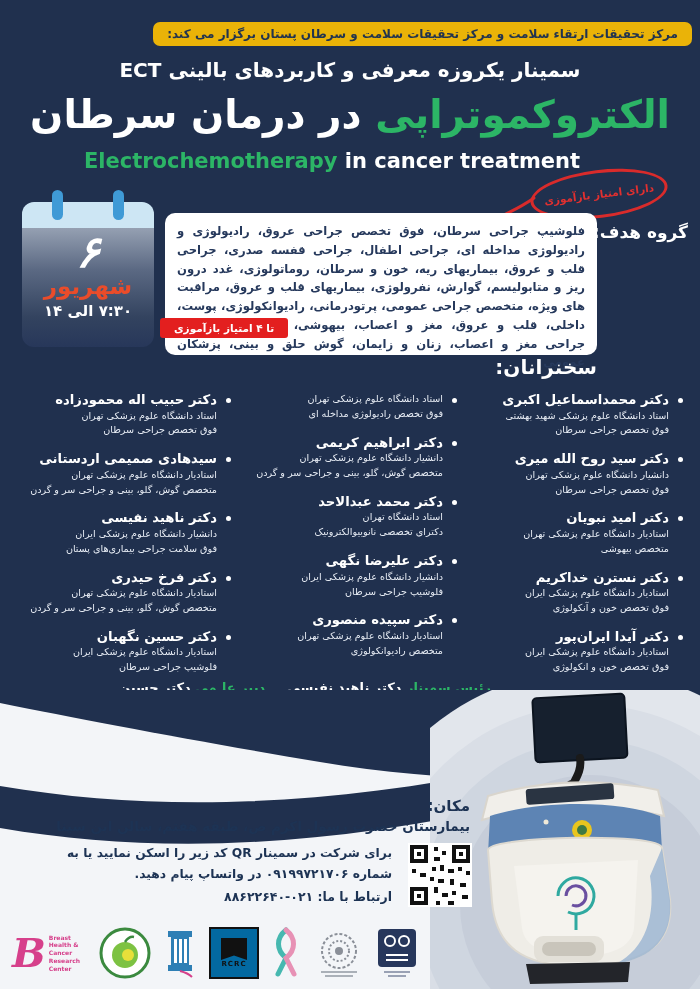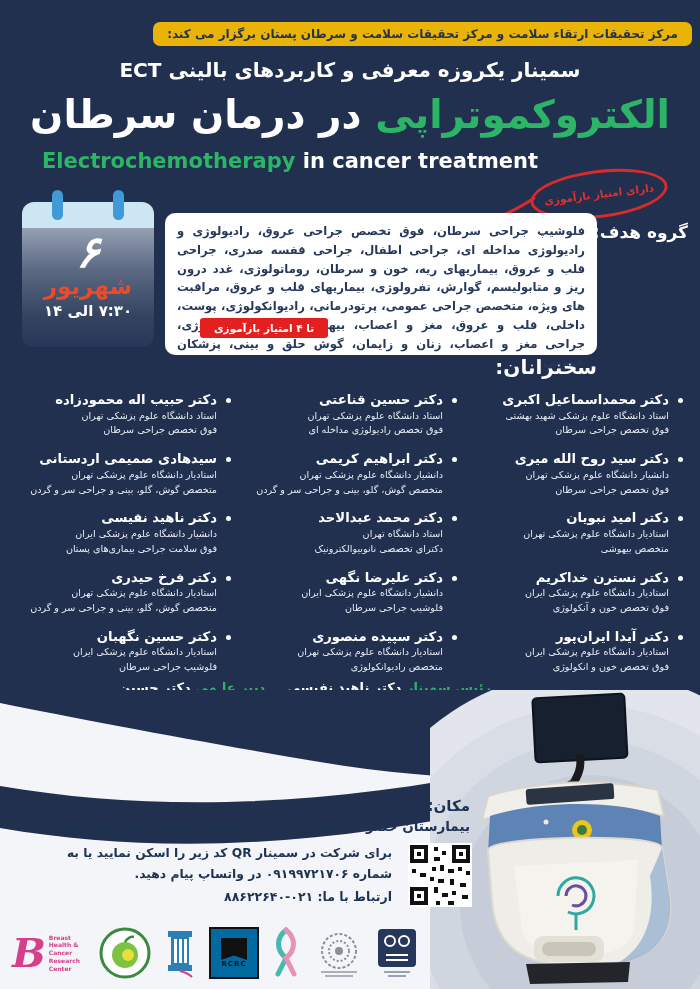--- a/index.html
+++ b/index.html
@@ -8,21 +8,21 @@
   
   .org-banner{position:absolute;top:22px;right:8px;background:#eab308;color:#22344f;
     border-radius:7px;padding:5px 14px;font-size:12px;font-weight:bold;white-space:nowrap;direction:rtl;}
   .seminar-line{position:absolute;top:58px;left:0;width:100%;text-align:center;color:#fff;
     font-size:20px;font-weight:bold;direction:rtl;}
   .main-title{position:absolute;top:92px;left:0;width:100%;text-align:center;
     font-size:39px;font-weight:bold;direction:rtl;letter-spacing:-1px;}
   .main-title .g{color:#2cb566;}
   .main-title .w{color:#ffffff;}
   .en-title{position:absolute;top:149px;left:0;width:580px;text-align:center;
-    font-size:21px;font-weight:bold;}
+    font-size:21px;font-weight:bold;padding-left:42px;}
   .en-title .g{color:#2cb566;}
   .en-title .w{color:#ffffff;}
   
   .stamp{position:absolute;top:170px;right:32px;width:132px;height:42px;border:3px solid #d92b2b;
     border-radius:50%;transform:rotate(-7deg);display:flex;align-items:center;justify-content:center;}
   .stamp span{color:#e03030;font-size:10.5px;font-weight:bold;white-space:nowrap;direction:rtl;}
   .stamp-tail{position:absolute;top:196px;right:164px;}
   
   .calendar{position:absolute;left:22px;top:202px;width:132px;height:145px;}
   .cal-clip{position:absolute;top:-12px;width:11px;height:30px;background:#3f9ad6;border-radius:6px;z-index:3;}
@@ -34,21 +34,21 @@
   .cal-day{color:#fff;font-size:44px;font-weight:bold;line-height:1.0;margin-top:2px;font-style:italic;}
   .cal-month{color:#ea4c2a;font-size:23px;font-weight:bold;line-height:1.1;}
   .cal-time{color:#fff;font-size:15px;font-weight:bold;direction:rtl;margin-top:3px;}
   
   .target-label{position:absolute;top:222px;right:12px;color:#fff;font-size:17px;font-weight:bold;direction:rtl;}
   .target-box{position:absolute;top:213px;left:165px;width:432px;height:142px;background:#fff;
     border-radius:10px;box-sizing:border-box;padding:9px 12px 9px 12px;}
   .target-text{color:#26395c;font-size:11.6px;font-weight:bold;line-height:1.62;direction:rtl;
     text-align:justify;}
   .credit-badge{position:absolute;bottom:17px;left:-5px;background:#e31f1f;color:#fff;
-    font-size:10.5px;font-weight:bold;padding:4px 14px;border-radius:3px;direction:rtl;white-space:nowrap;margin-left:40px;}
+    font-size:10.5px;font-weight:bold;padding:4px 14px;border-radius:3px;direction:rtl;white-space:nowrap;}
   
   .speakers-heading{position:absolute;top:355px;right:103px;color:#fff;font-size:20px;font-weight:bold;direction:rtl;}
   .speakers{position:absolute;top:392px;left:16px;right:16px;display:flex;direction:rtl;gap:10px;}
   .spk-col{flex:1;}
   .spk{position:relative;padding-right:15px;direction:rtl;text-align:right;margin-bottom:13px;}
   .spk .dot{position:absolute;right:1px;top:6px;width:5px;height:5px;border-radius:50%;background:#fff;}
   .spk .nm{color:#ffffff;font-size:13.2px;font-weight:bold;line-height:1.25;}
   .spk .af{color:#e9eef6;font-size:9.6px;line-height:1.55;}
   
   .organizers{position:absolute;top:676px;left:110px;width:390px;text-align:center;direction:rtl;
@@ -147,21 +147,20 @@
       <div class="spk">
           <span class="dot"></span>
         <div class="nm">دکتر آیدا ایران‌پور</div>
         <div class="af">استادیار دانشگاه علوم پزشکی ایران</div>
         <div class="af">فوق تخصص خون و انکولوژی</div>
       </div>
     </div>
     <div class="spk-col">
       <div class="spk">
           <span class="dot"></span>
-        <div class="nm">دکتر حسین قناعتی</div>
         <div class="af">استاد دانشگاه علوم پزشکی تهران</div>
         <div class="af">فوق تخصص رادیولوژی مداخله ای</div>
       </div>
       <div class="spk">
           <span class="dot"></span>
         <div class="nm">دکتر ابراهیم کریمی</div>
         <div class="af">دانشیار دانشگاه علوم پزشکی تهران</div>
         <div class="af">متخصص گوش، گلو، بینی و جراحی سر و گردن</div>
       </div>
       <div class="spk">

